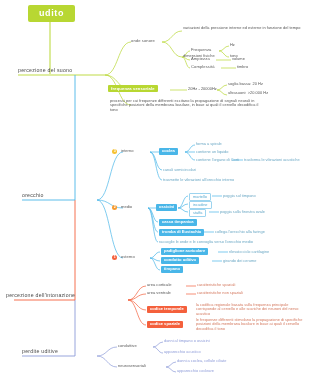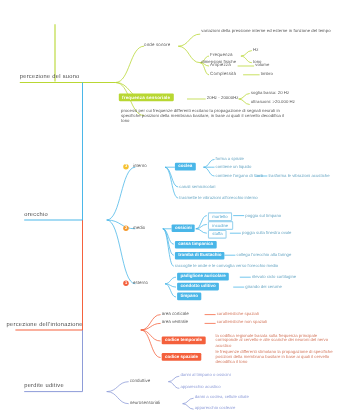--- a/index.html
+++ b/index.html
@@ -130,20 +130,21 @@
       <path d="M22,356 L75,356" stroke="#8d9bd8" stroke-width="0.9"></path>
       <path d="M97,356 C107,356 107,347 117,347" stroke="#8d9bd8"></path>
       <path d="M97,356 C107,356 107,367 117,367" stroke="#8d9bd8"></path>
       <path d="M153,347 C158,347 158,342 163,342" stroke="#8d9bd8"></path>
       <path d="M153,347 C158,347 158,353 163,353" stroke="#8d9bd8"></path>
       <path d="M166,367 C171,367 171,362 176,362" stroke="#8d9bd8"></path>
       <path d="M166,367 C171,367 171,372 176,372" stroke="#8d9bd8"></path>
     </g>
   </svg>
 
+  <div class="node root" style="left:28px;top:5px;">udito</div>
 
   <div class="node main-topic" style="left:18px;top:68px;">percezione del suono</div>
 
   <div class="node g-lbl" style="left:131px;top:39px;">onde sonore</div>
 
   <div class="txt g-body" style="left:183px;top:26px;width:124px;">variazioni della pressione interne ed esterne in funzione del tempo</div>
   <div class="txt g-body" style="left:183px;top:54px;">dimensioni fisiche</div>
 
   <div class="node g-lbl" style="left:191px;top:48px;">Frequenza</div>
   <div class="node g-body" style="left:230px;top:43px;">Hz</div>

